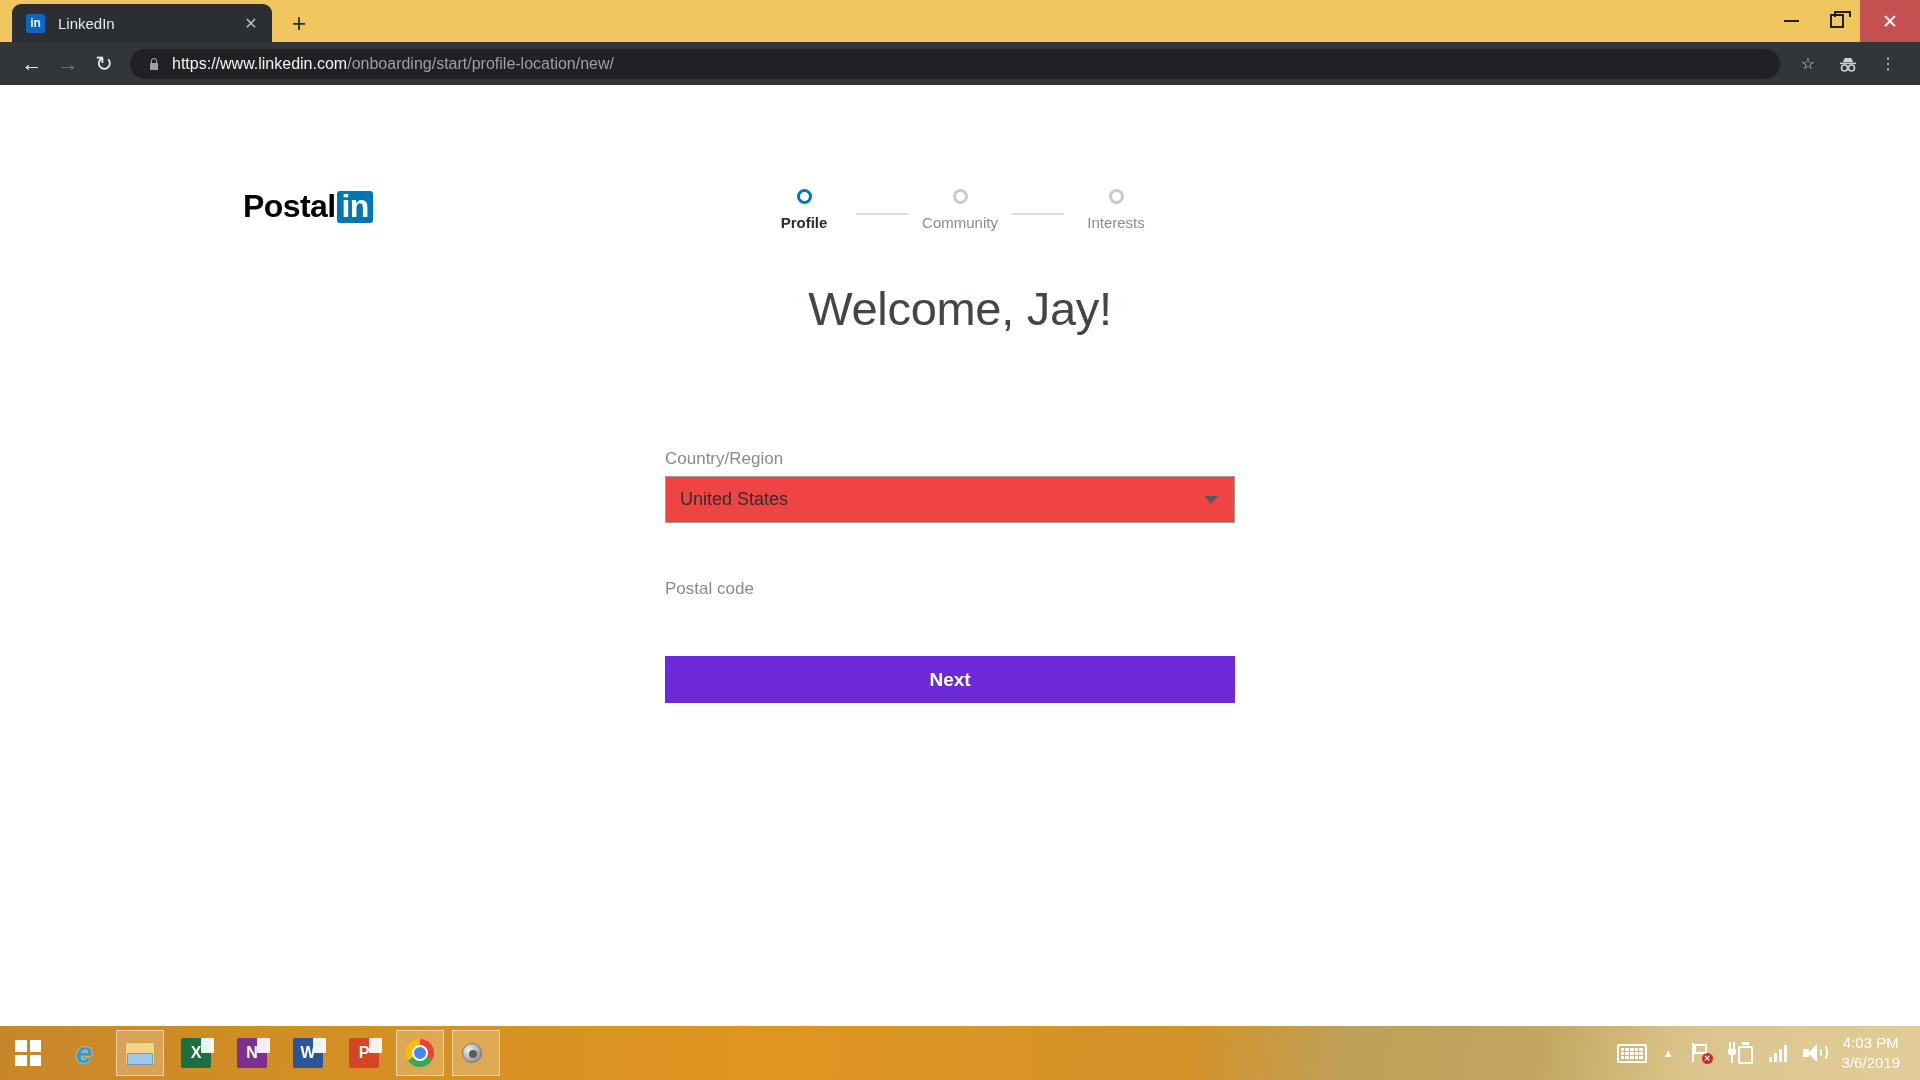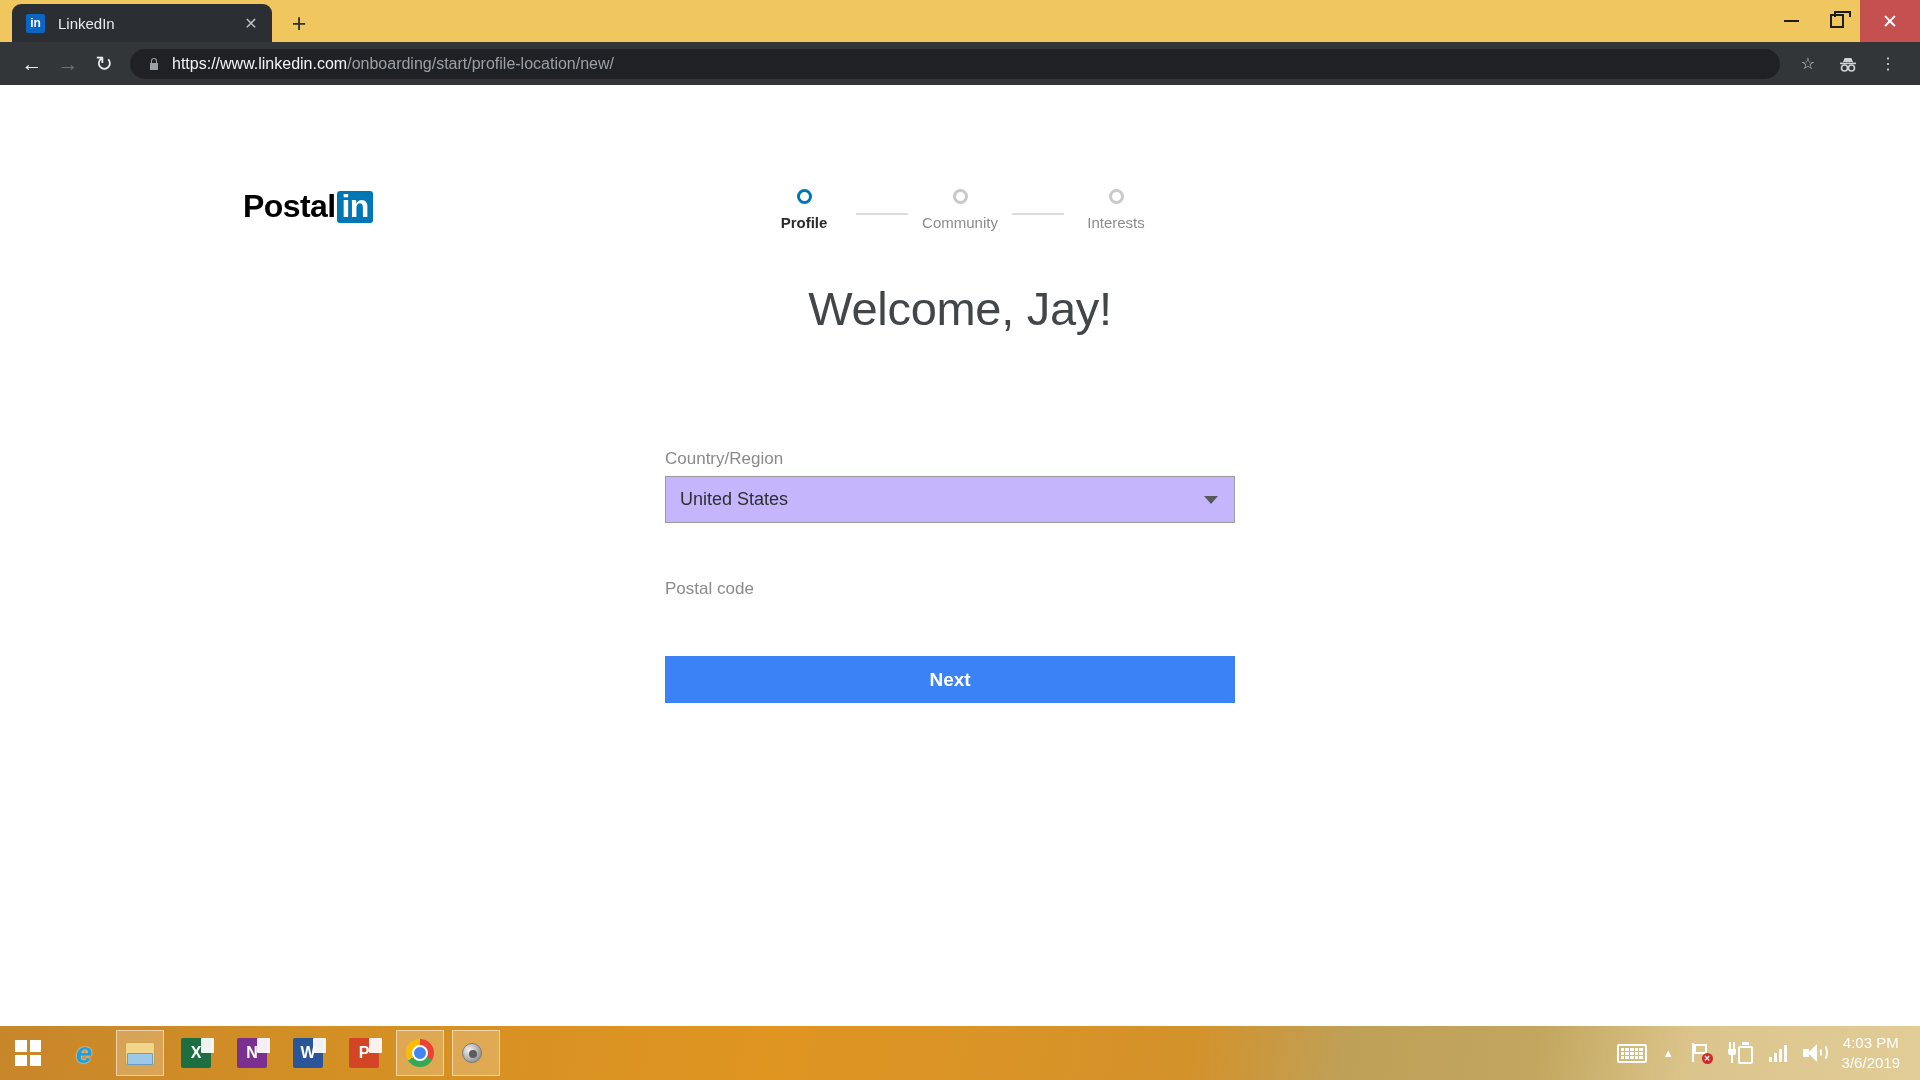--- a/index.html
+++ b/index.html
@@ -168,38 +168,38 @@
   }
 
   .form { position: absolute; left: 665px; top: 364px; width: 570px; }
   .field-label {
     font-size: 17px; color: #8a8a8a; font-weight: 300;
     margin-bottom: 7px;
   }
   .control {
     position: relative;
     width: 570px; height: 47px;
-    border: 1px solid #9b9b9b; background: #c4b5fd;
+    border: 1px solid #9b9b9b; background: #ef4444;
     display: flex; align-items: center;
     padding: 0 14px;
     font-size: 18px; color: #2f2f2f; font-weight: 300;
   }
   .caret {
     position: absolute; right: 16px; top: 50%;
     transform: translateY(-50%);
     width: 0; height: 0;
     border-left: 7px solid transparent;
     border-right: 7px solid transparent;
     border-top: 8px solid #595959;
   }
   .gap { height: 56px; }
   .nextbtn {
     margin-top: 57px;
     width: 570px; height: 47px;
-    background: #3b82f6; border: none;
+    background: #6d28d9; border: none;
     color: #fff; font-size: 19px; font-weight: bold;
     display: flex; align-items: center; justify-content: center;
   }
 
   
   .taskbar {
     position: absolute; left: 0; top: 1026px;
     width: 1920px; height: 54px;
     background: linear-gradient(100deg,
        #c8862b 0%, #d28f24 16%, #e09521 40%, #d4922b 62%,

